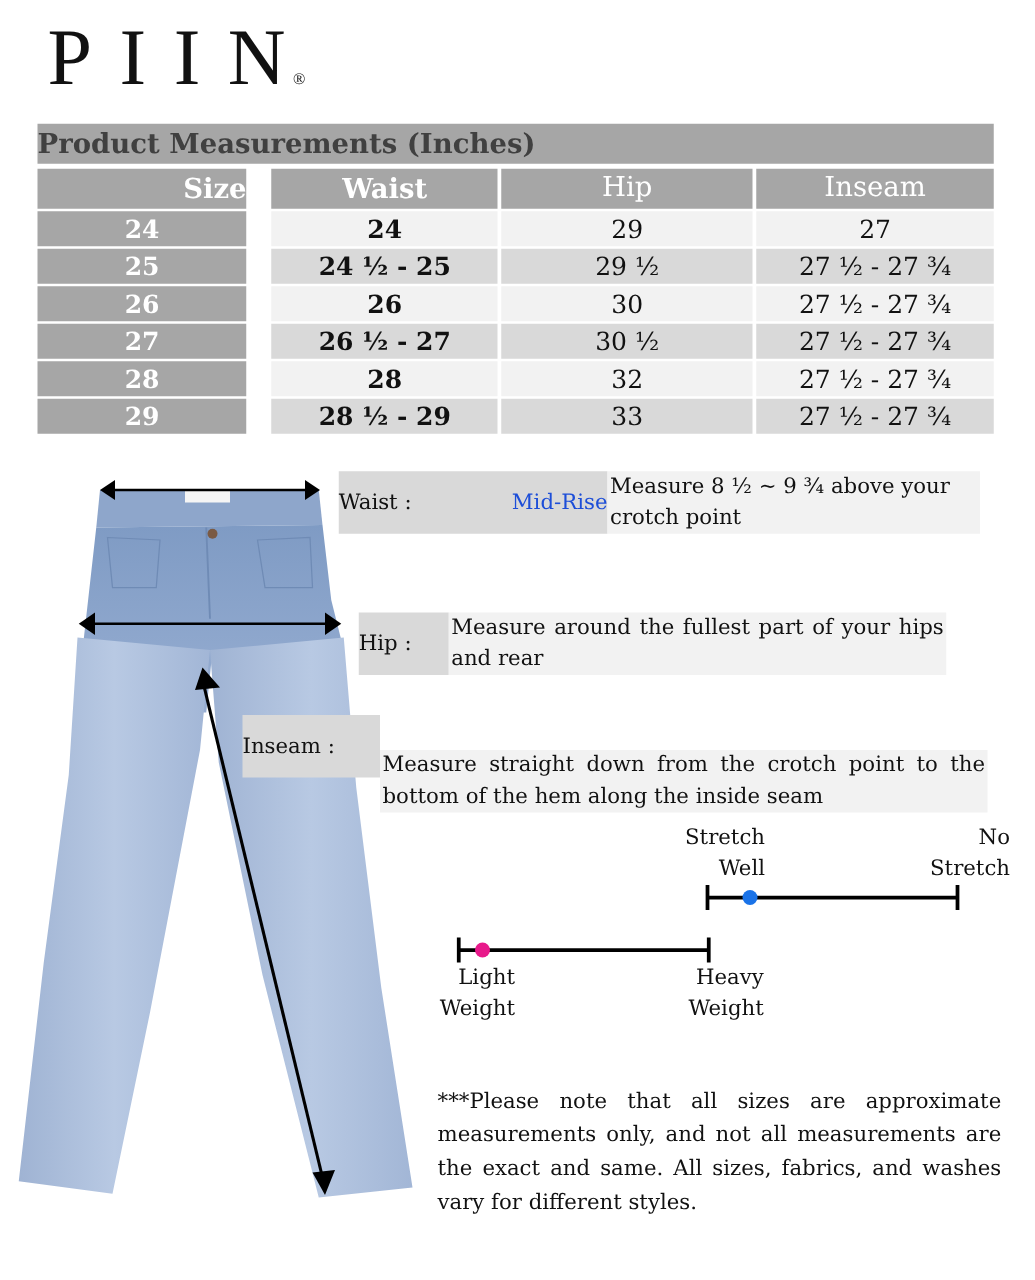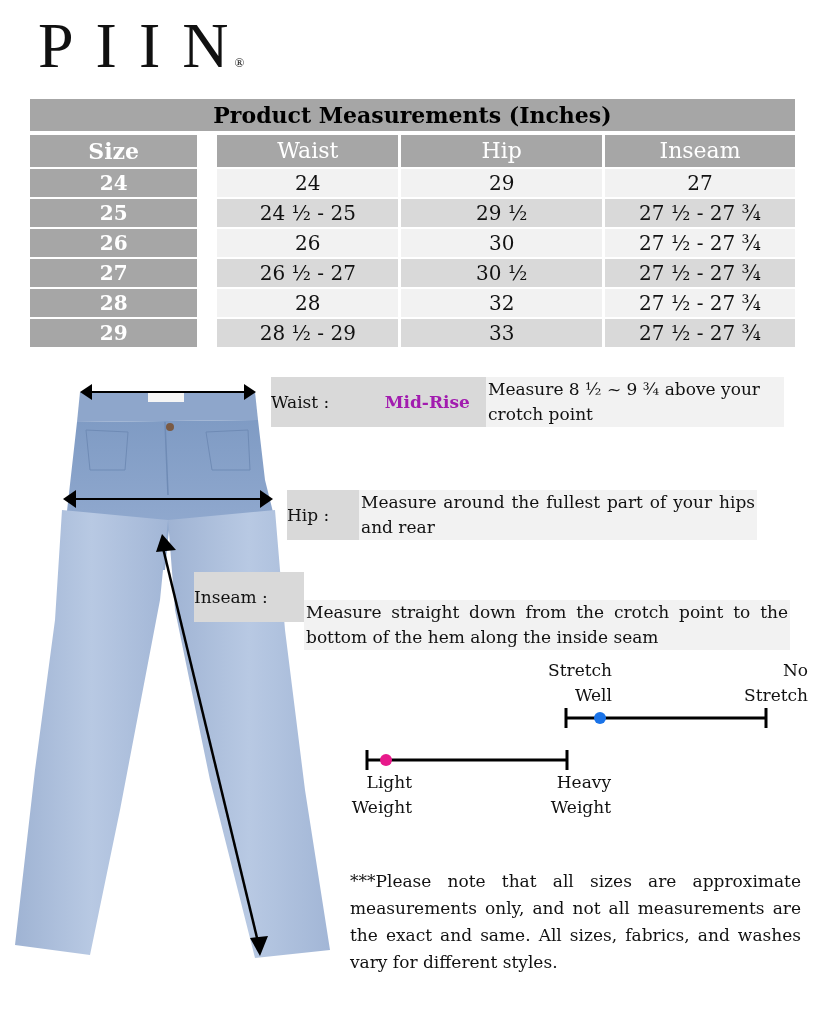--- a/index.html
+++ b/index.html
@@ -14,46 +14,46 @@
     }
     .logo .reg { font-size: 13px; letter-spacing: 0; vertical-align: baseline; margin-left: -16px; }
 
     
     .size-table {
       position: absolute; left: 30px; top: 99px; width: 765px;
       border-collapse: separate; border-spacing: 0;
       font-family: "DejaVu Serif", "Liberation Serif", serif;
     }
     .tbl-title {
-      background: #a6a6a6; color: #000000; font-weight: bold; font-size: 22px; text-align: center;
+      background: #a6a6a6; color: #404040; font-weight: bold; font-size: 22px; text-align: left;
       height: 32px; line-height: 32px;
     }
     .hdr-row { display: flex; margin-top: 4px; }
     .hdr-cell {
       background: #a6a6a6; color: #fff; font-size: 22px; text-align: center; height: 32px; line-height: 32px;
     }
-    .hdr-cell.size { font-weight: bold; }
+    .hdr-cell.size { font-weight: bold; text-align: right; }
     .data-row { display: flex; margin-top: 2px; }
     .cell { text-align: center; font-size: 20px; height: 28px; line-height: 28px; color: #111; }
     .cell.size { background: #a6a6a6; color: #fff; font-weight: bold; }
     .row-odd .cell.val { background: #f2f2f2; }
     .row-even .cell.val { background: #d9d9d9; }
     .c-size { width: 170px; }
-    .c-waist { width: 184px; margin-left: 20px; }
+    .c-waist { width: 184px; margin-left: 20px; font-weight: bold; }
     .c-hip { width: 204px; margin-left: 3px; }
     .c-inseam { width: 193px; margin-left: 3px; }
 
     
     .jeans { position: absolute; left: 0; top: 370px; width: 340px; height: 600px; }
 
     
     .info { position: absolute; display: flex; font-size: 17px; line-height: 25px; }
-    .info .lbl { background: #d9d9d9; display: flex; align-items: center; justify-content: flex-start; gap: 25px; }
+    .info .lbl { background: #d9d9d9; display: flex; align-items: center; justify-content: space-between; gap: 25px; }
     .info .desc { background: #f2f2f2; padding: 0 2px; text-align: justify; }
-    .midrise { color: #a21caf; font-weight: bold; }
+    .midrise { color: #1d4ed8; font-weight: normal; }
 
     
     .scale-label { position: absolute; font-size: 17px; line-height: 25px; text-align: right; }
 
     .note {
       position: absolute; left: 350px; top: 868px; width: 451px; font-size: 17px; line-height: 27px;
       text-align: justify;
     }
   </style>
 </head>

